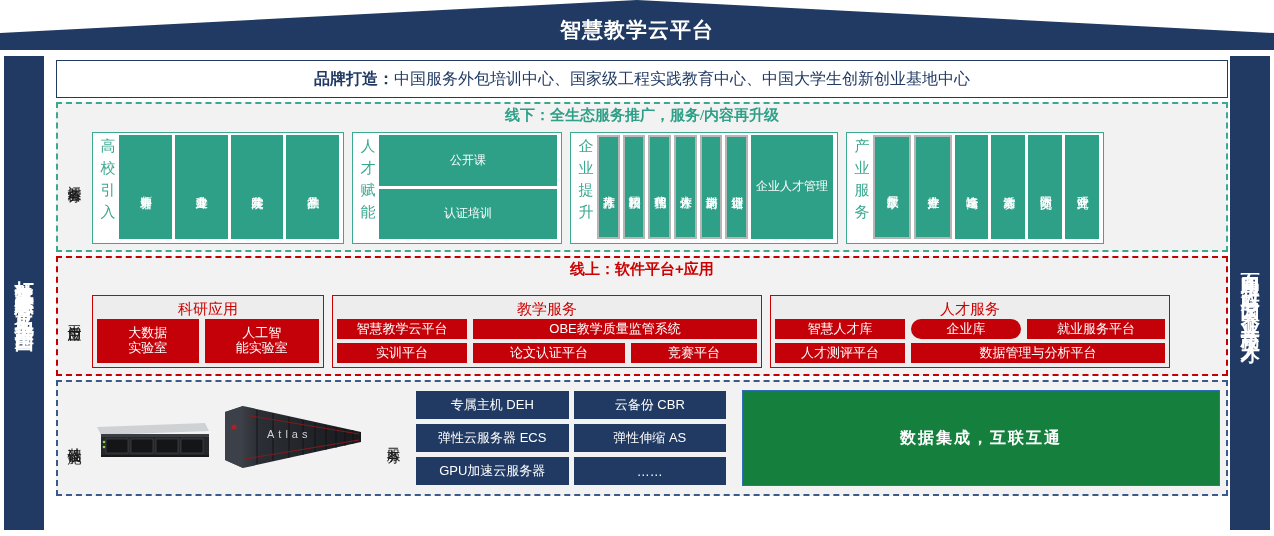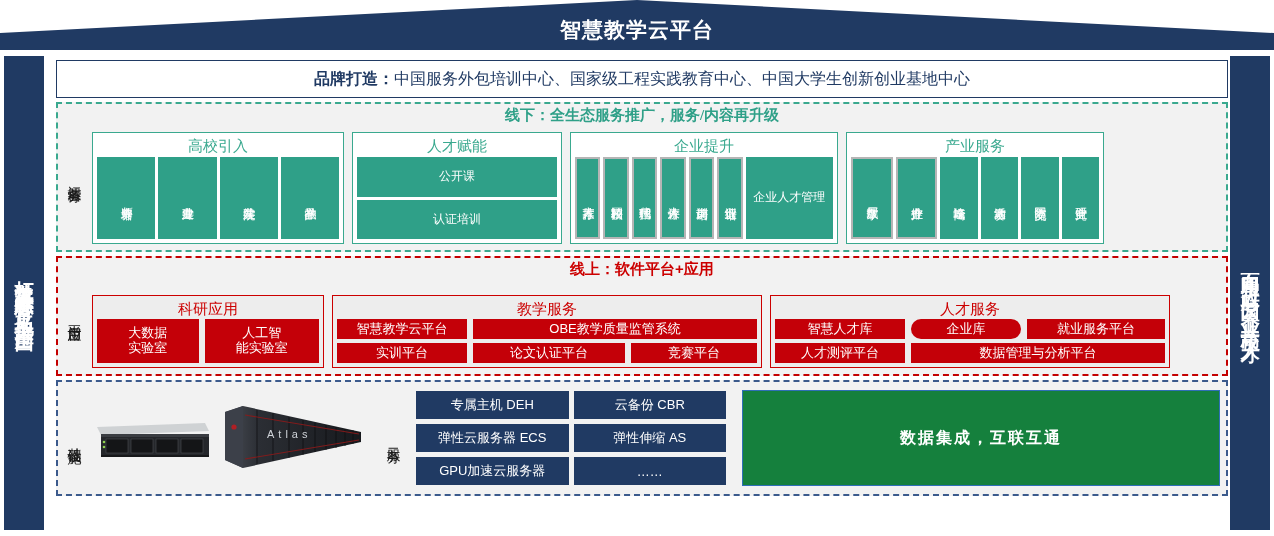--- a/index.html
+++ b/index.html
@@ -66,21 +66,21 @@
     display:flex;align-items:center;justify-content:center;
     color:#1a1a1a;font-size:14px;font-weight:normal;
   }
   .side-label span{writing-mode:vertical-rl;text-orientation:upright;letter-spacing:1px;}
 
   .groups{flex:1 1 auto;display:flex;align-items:flex-end;gap:8px;padding:0 8px 6px 0;box-sizing:border-box;}
 
   
   .g-panel{
     background:#ffffff;border:1px solid #3aa98f;box-sizing:border-box;
-    display:flex;flex-direction:column;padding:2px 4px 4px 4px;height:112px;
+    display:flex;flex-direction:row;padding:2px 4px 4px 4px;height:112px;
   }
   .g-title{text-align:center;color:#3aa98f;font-size:15px;line-height:22px;flex:0 0 22px;}
   .g-body{flex:1 1 auto;display:flex;gap:3px;}
   .g-col{flex:1 1 auto;display:flex;flex-direction:column;gap:3px;}
   .tile-g{
     background:#2fa088;color:#ffffff;box-sizing:border-box;
     display:flex;align-items:center;justify-content:center;text-align:center;
     font-size:12px;line-height:1.12;flex:1 1 auto;
   }
   .tile-g.outlined{border:2px solid #b5b5b5;}

